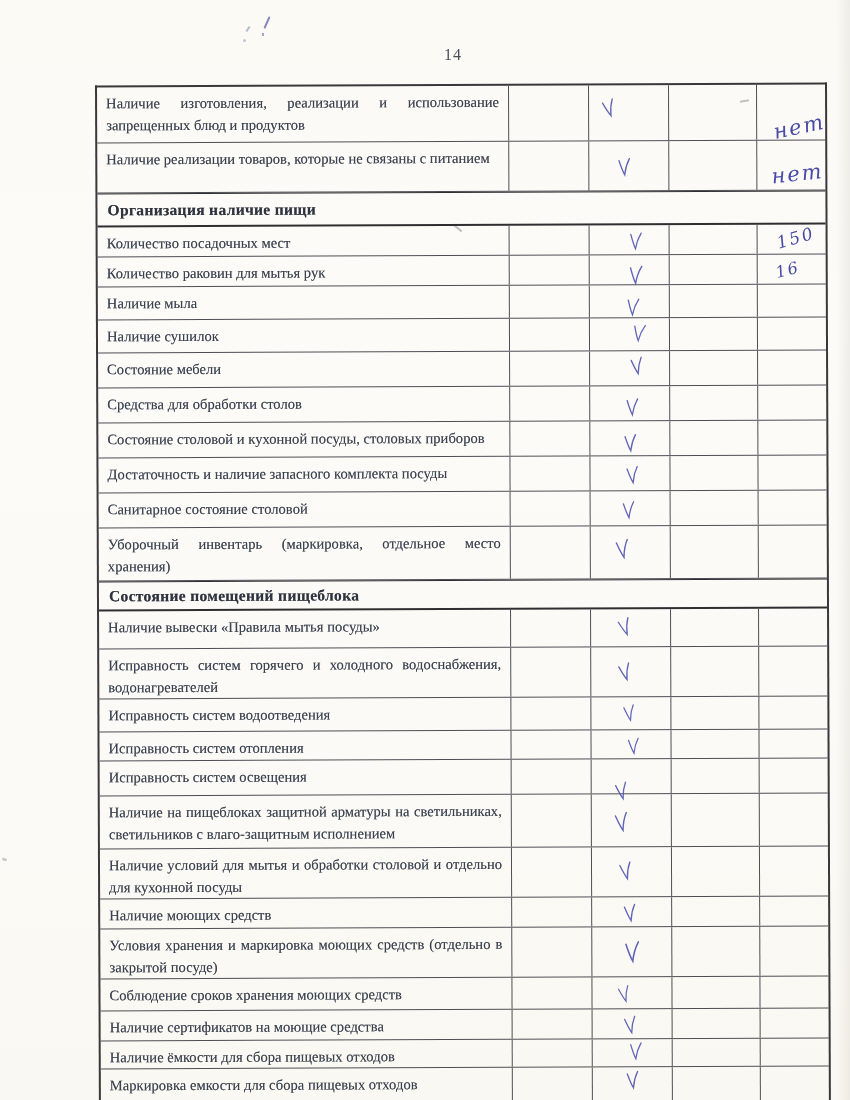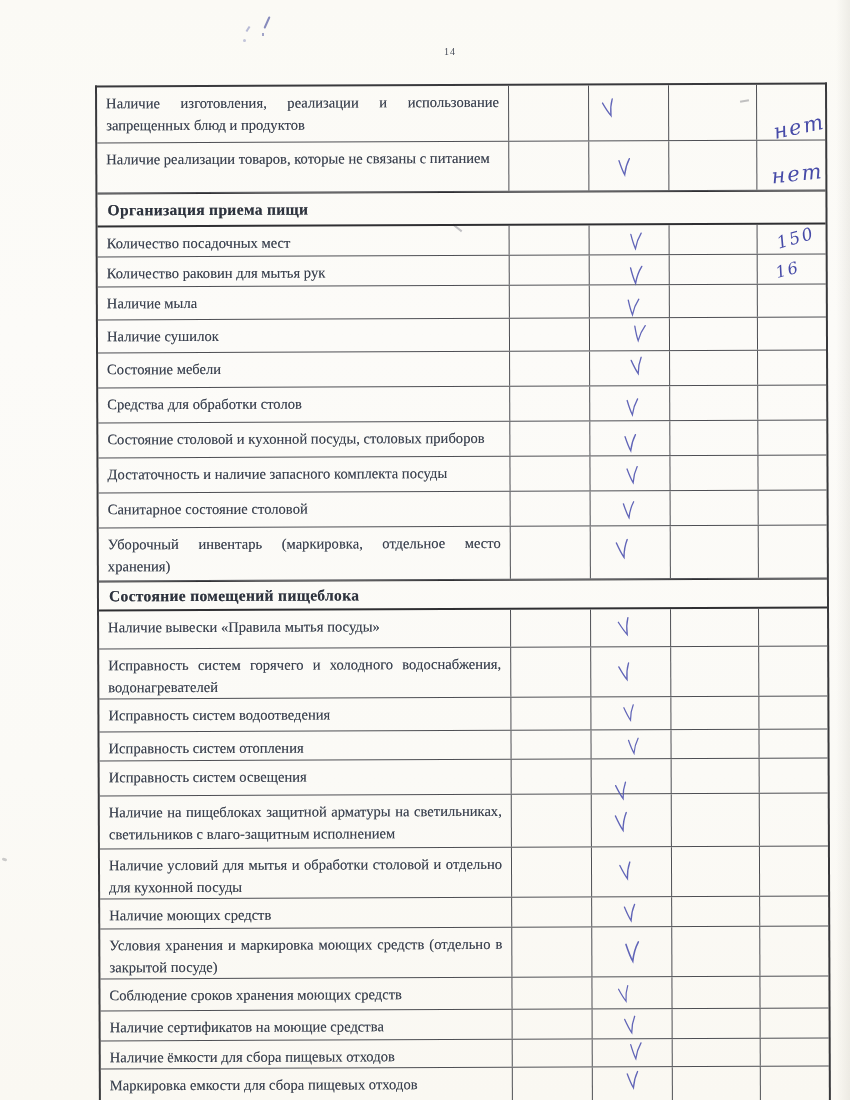--- a/index.html
+++ b/index.html
@@ -3,21 +3,21 @@
 <meta charset="utf-8">
 <style>
   html,body{margin:0;padding:0;}
   body{
     width:850px;height:1100px;overflow:hidden;position:relative;
     background:linear-gradient(180deg,#fbfaf5 0%,#fcfbf8 30%,#fbfaf6 70%,#faf8f2 100%);
     font-family:"Liberation Serif", serif;
   }
   .edge-shade{position:absolute;top:0;right:0;width:14px;height:1100px;
     background:linear-gradient(90deg,rgba(0,0,0,0) 0%,rgba(120,115,100,0.10) 100%);}
-  .page-number{position:absolute;top:46px;left:444px;font-size:10px;color:#4a4f5c;letter-spacing:1px;}
+  .page-number{position:absolute;top:46px;left:444px;font-size:16px;color:#4a4f5c;letter-spacing:1px;}
   
   .sheet-table{
     position:absolute;left:95px;top:84px;width:728px;
     border:2px solid #39393c;border-bottom:none;
     transform:rotate(-0.22deg);transform-origin:50% 0;
     background:transparent;
   }
   .row{display:flex;box-sizing:border-box;border-bottom:1px solid #4e4f54;position:relative;}
   .row.section{border-top:1px solid #2f2f32;border-bottom:2px solid #2f2f32;align-items:center;}
   .cell{box-sizing:border-box;position:relative;}
@@ -87,21 +87,21 @@
     <path d="M2.5 3 C4.4 10.5 6.2 16 7.8 19.5 C8.8 14 11.4 6.5 14.5 1.5" fill="none" stroke="#5458b2" stroke-width="1.5" stroke-linecap="round" stroke-opacity="0.92"></path>
           </svg>
         </span>
       </div>
       <div class="cell c3"></div>
       <div class="cell c4">
         <span class="note" style="font-size: 21px; transform: translate(-50%, -50%) translate(6px, 8px) rotate(-6deg);">нет</span>
       </div>
     </div>
     <div class="row section" style="height: 34px;">
-      <div class="section-label">Организация приема пищи</div>
+      <div class="section-label">Организация наличие пищи</div>
     </div>
     <div class="row" style="height: 30px;">
       <div class="cell label-cell">Количество посадочных мест</div>
       <div class="cell c1"></div>
       <div class="cell c2">
         <span class="check-wrap" style="transform: translate(-50%, -50%) translate(6px, 1px) rotate(0deg);">
           <svg width="14" height="19" viewBox="0 0 16 22">
     <path d="M2.5 3 C4.4 10.5 6.2 16 7.8 19.5 C8.8 14 11.4 6.5 14.5 1.5" fill="none" stroke="#5458b2" stroke-width="1.5" stroke-linecap="round" stroke-opacity="0.92"></path>
           </svg>
         </span>

